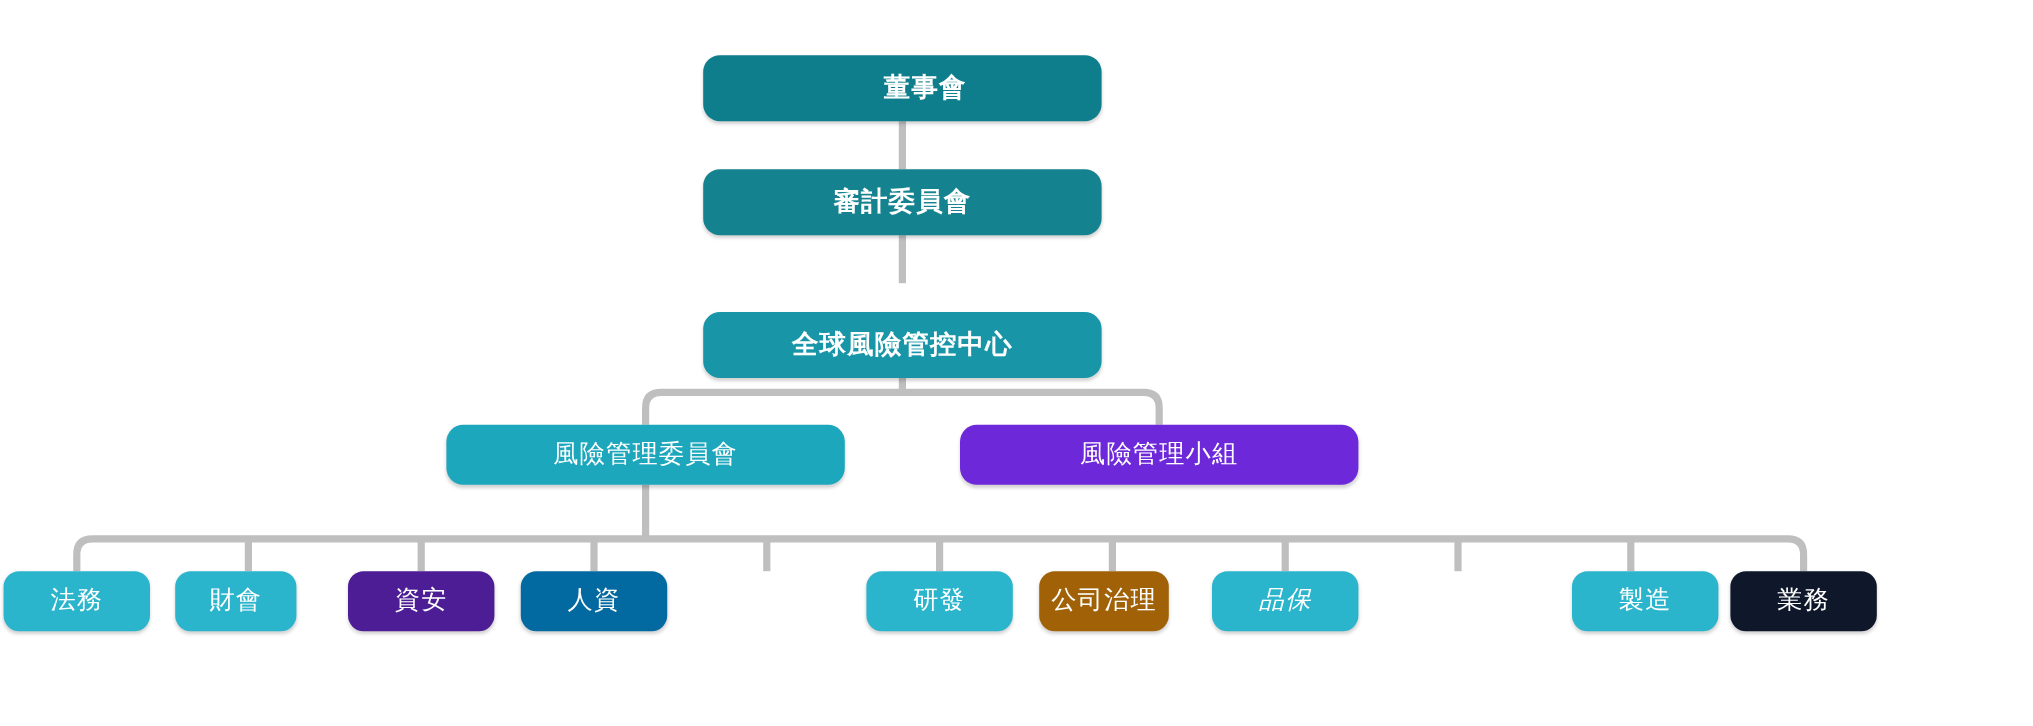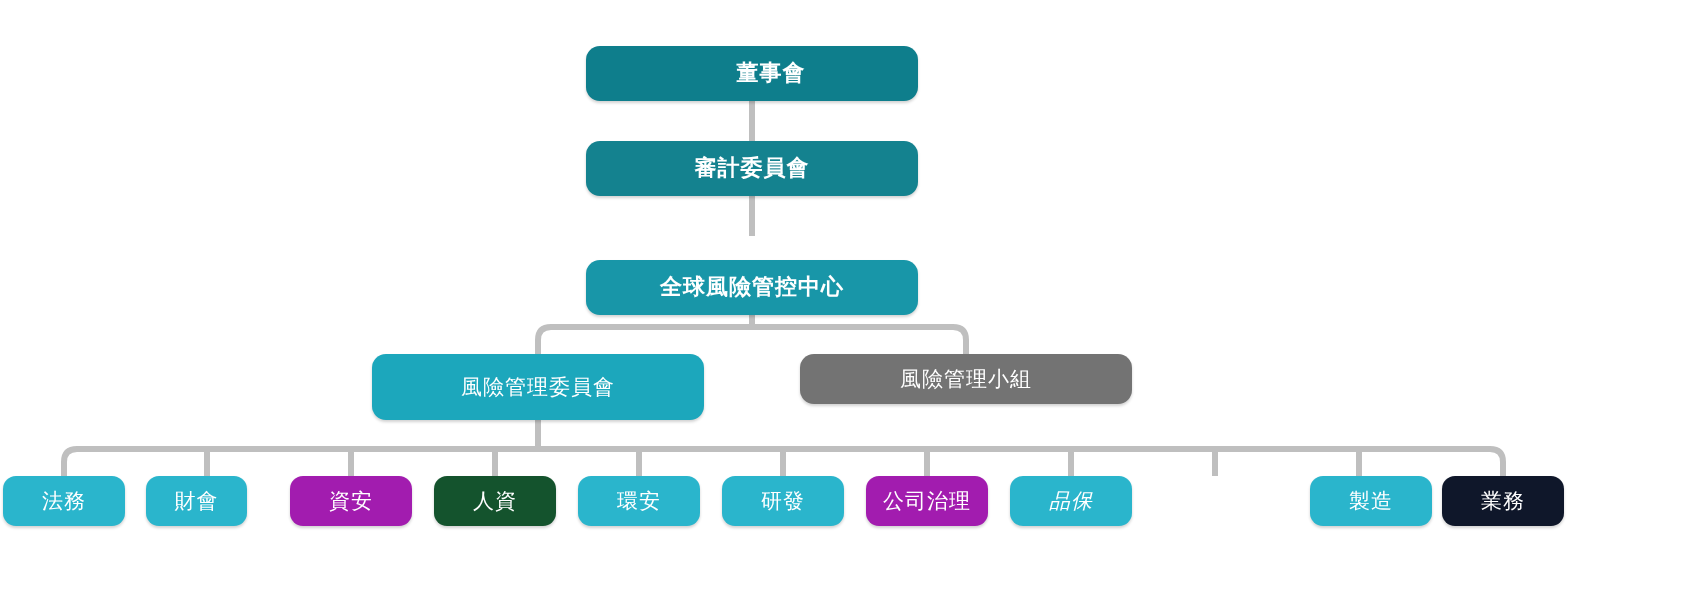--- a/index.html
+++ b/index.html
@@ -71,46 +71,43 @@
   </div>
 
   <div class="node level-1" style="left:586px;top:141px;width:332px;height:55px;background:#14828F;">
     <span>審計委員會</span>
   </div>
 
   <div class="node level-2" style="left:586px;top:236px;width:332px;height:55px;background:#1896A8;margin-top:24px;">
     <span>全球風險管控中心</span>
   </div>
 
-  <div class="node level-3" style="left:372px;top:354px;width:332px;height:66px;background:#1CA7BC;">
+  <div class="node level-3" style="left:372px;top:354px;width:332px;height:50px;background:#1CA7BC;">
     <span>風險管理委員會</span>
   </div>
-  <div class="node level-3" style="left:800px;top:354px;width:332px;height:50px;background:#737373;text-align:center;">
+  <div class="node level-3" style="left:800px;top:354px;width:332px;height:50px;background:#6d28d9;text-align:center;">
     <span>風險管理小組</span>
   </div>
 
   <div class="node level-4" style="left:3px;top:476px;width:122px;height:50px;background:#2AB5CC;">
     <span>法務</span>
   </div>
   <div class="node level-4" style="left:146px;top:476px;width:101px;height:50px;background:#2AB5CC;">
     <span>財會</span>
   </div>
-  <div class="node level-4" style="left:290px;top:476px;width:122px;height:50px;background:#a21caf;">
+  <div class="node level-4" style="left:290px;top:476px;width:122px;height:50px;background:#4c1d95;">
     <span>資安</span>
   </div>
-  <div class="node level-4" style="left:434px;top:476px;width:122px;height:50px;background:#14532d;">
+  <div class="node level-4" style="left:434px;top:476px;width:122px;height:50px;background:#0369a1;">
     <span>人資</span>
-  </div>
-  <div class="node level-4" style="left:578px;top:476px;width:122px;height:50px;background:#2AB5CC;">
-    <span>環安</span>
   </div>
   <div class="node level-4" style="left:722px;top:476px;width:122px;height:50px;background:#2AB5CC;">
     <span>研發</span>
   </div>
-  <div class="node level-4" style="left:866px;top:476px;width:122px;height:50px;background:#a21caf;">
+  <div class="node level-4" style="left:866px;top:476px;width:108px;height:50px;background:#a16207;">
     <span>公司治理</span>
   </div>
   <div class="node level-4" style="left:1010px;top:476px;width:122px;height:50px;background:#2AB5CC;font-style:italic;">
     <span>品保</span>
   </div>
   <div class="node level-4" style="left:1298px;top:476px;width:122px;height:50px;background:#2AB5CC;margin-left:12px;">
     <span>製造</span>
   </div>
   <div class="node level-4" style="left:1442px;top:476px;width:122px;height:50px;background:#0f172a;">
     <span>業務</span>

